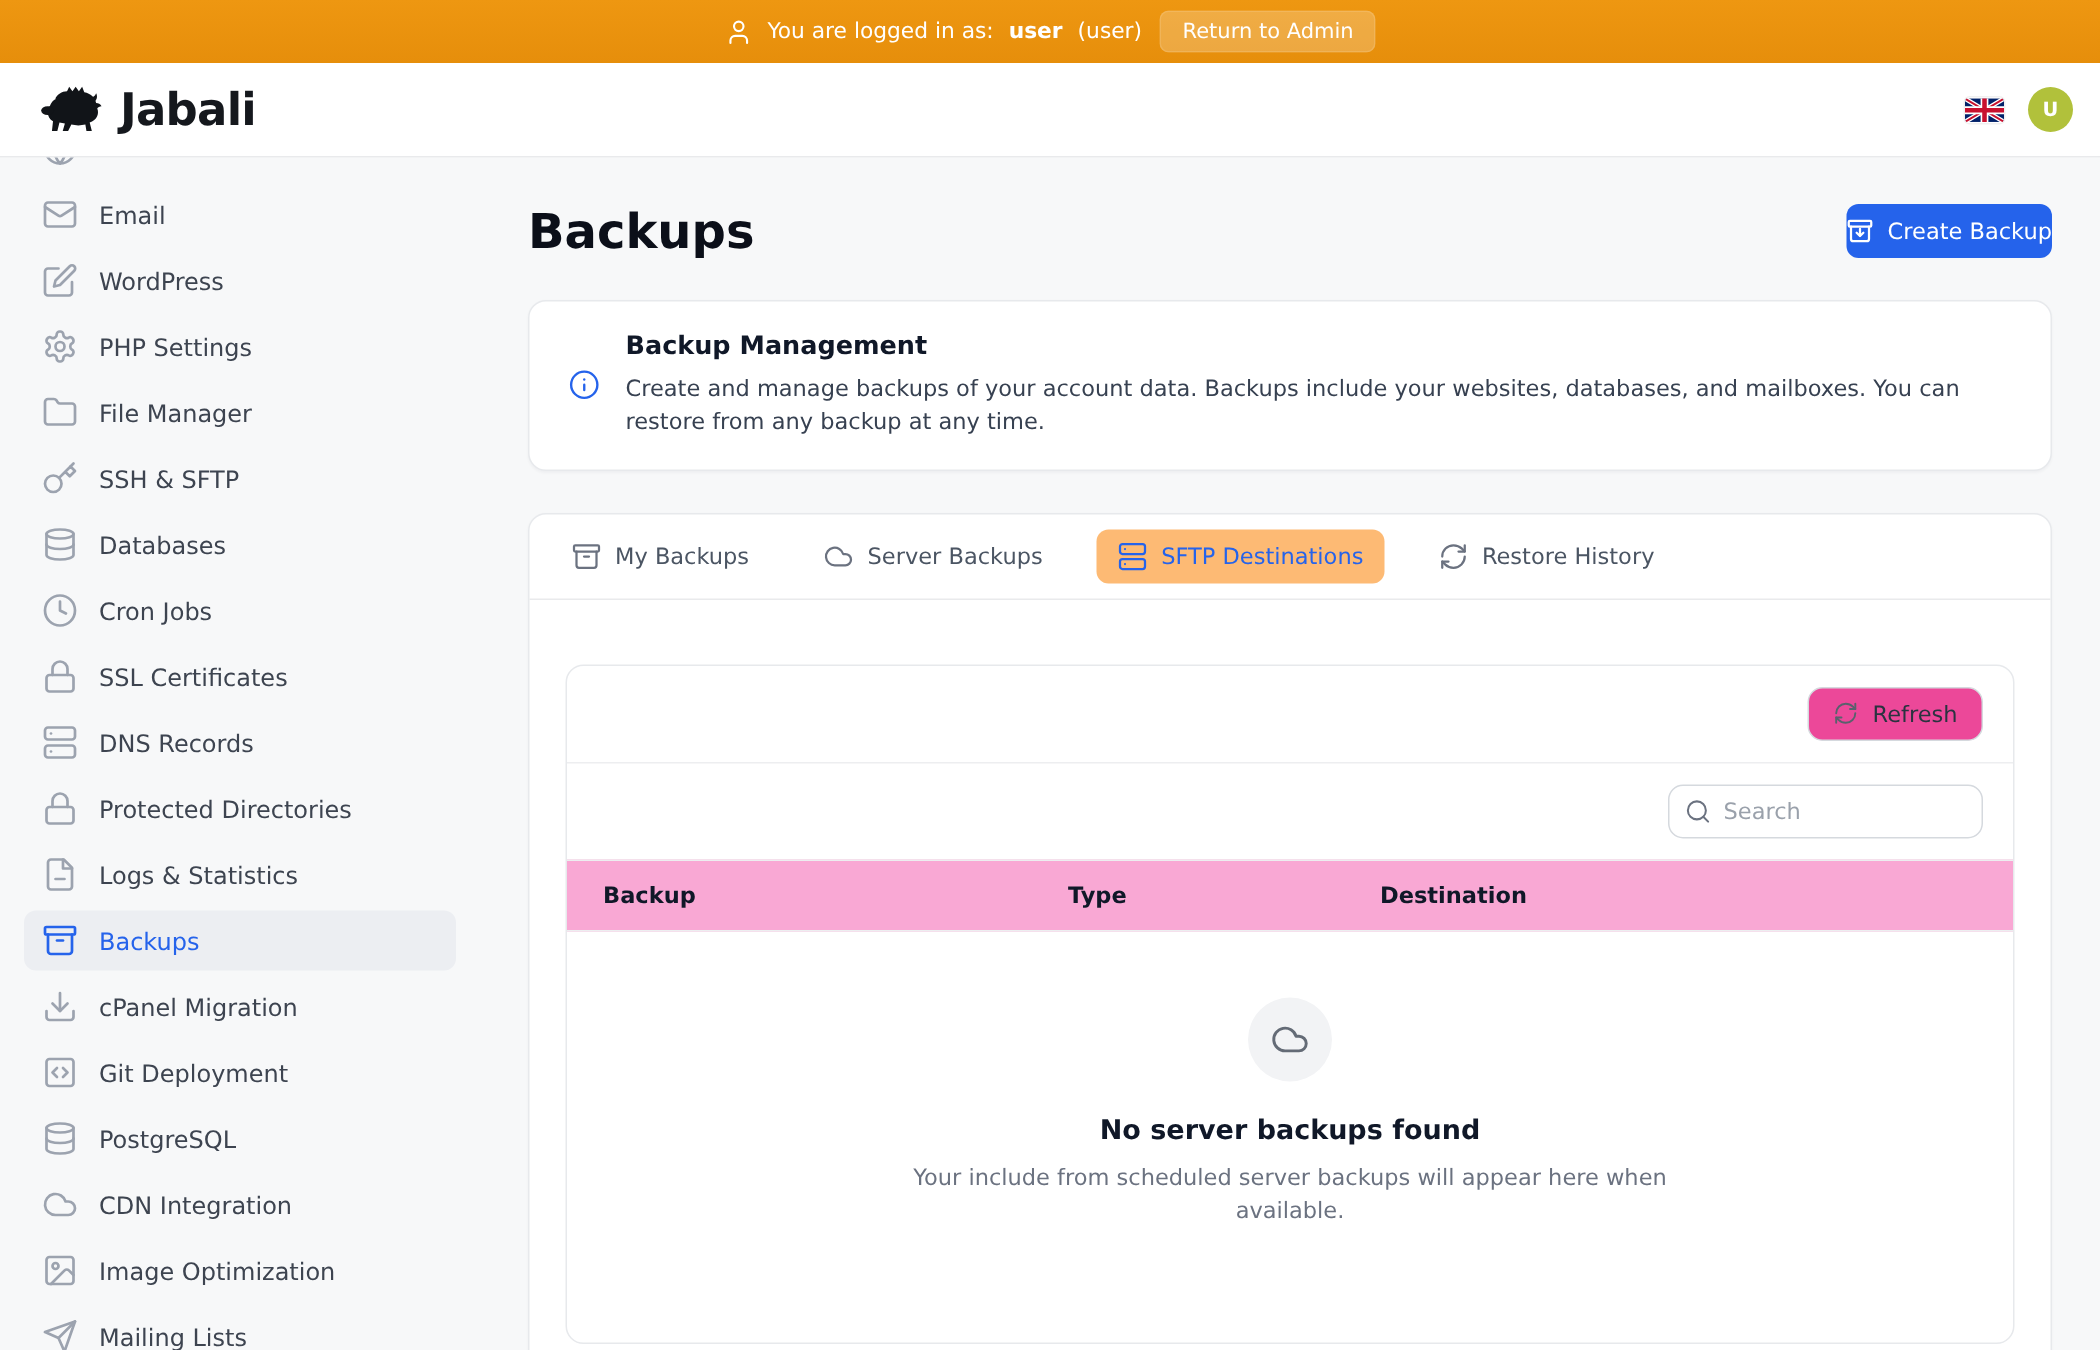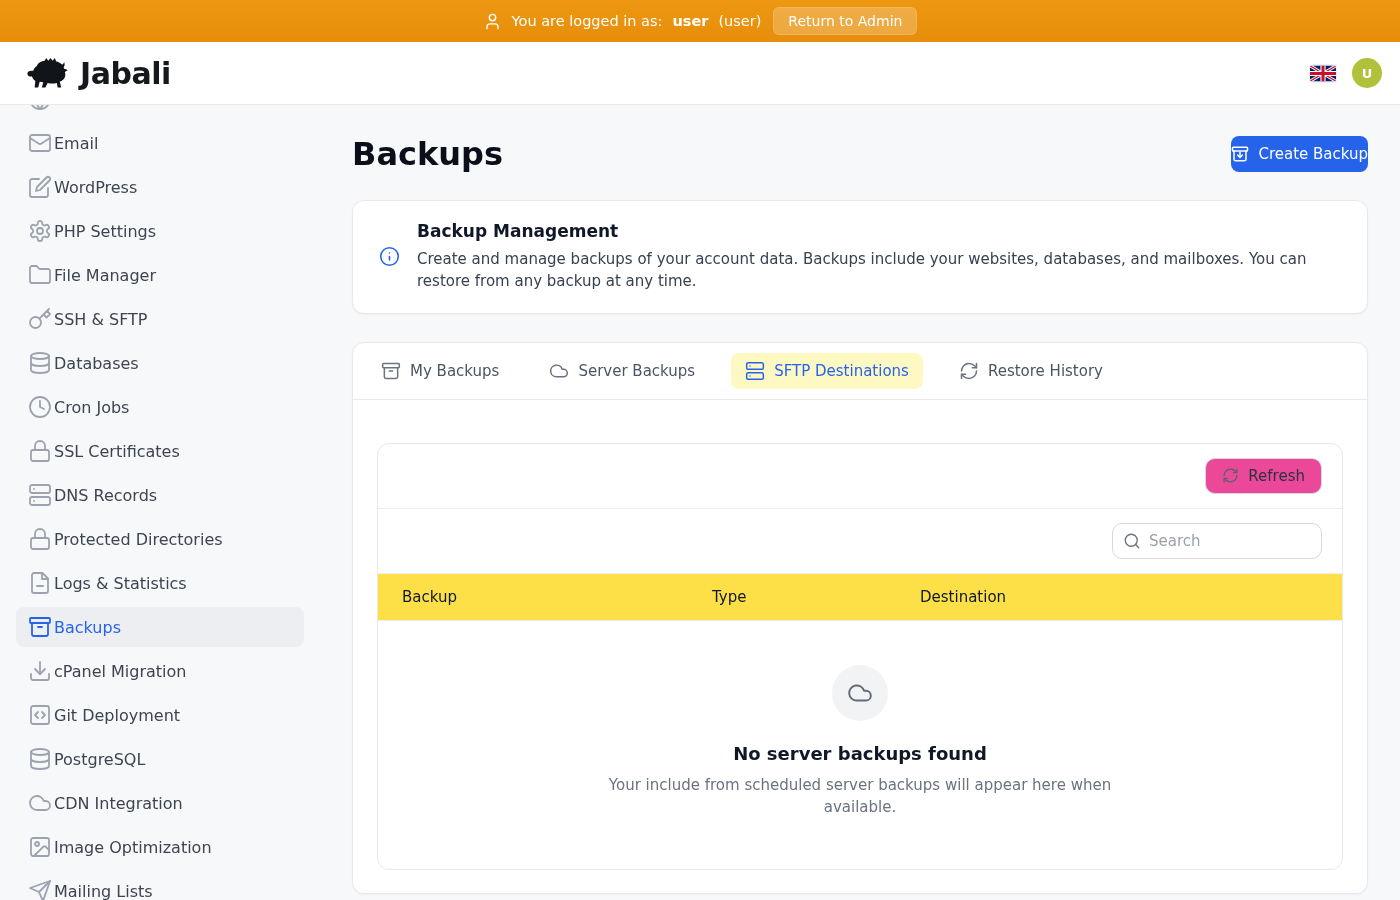--- a/index.html
+++ b/index.html
@@ -39,21 +39,21 @@
   .avatar {
     width:30px; height:30px; border-radius:50%; background:#B1C13B; color:#fff;
     display:flex; align-items:center; justify-content:center;
     font-size:13px; font-weight:700; cursor:pointer;
   }
 
   
   .layout { display:flex; height:795px; }
   .sidebar { width:320px; flex:none; padding:0 16px; overflow:hidden; }
   .side-item {
-    display:flex; align-items:center; gap:2px; height:40px; padding:0 12px;
+    display:flex; align-items:center; gap:14px; height:40px; padding:0 12px;
     margin-bottom:4px; border-radius:8px; font-size:16px; color:#3D4450; cursor:pointer;
   }
   .side-item svg { color:#9CA3AF; }
   .side-item.partial { margin-top:-26px; }
   .side-item.active { background:#ECEEF2; color:#2563EB; }
   .side-item.active svg { color:#2563EB; }
 
   .main { flex:1; padding:30px 32px 0; }
 
   .page-head { display:flex; align-items:center; justify-content:space-between; }
@@ -76,21 +76,21 @@
   .panel {
     margin-top:28px; background:#fff; border:1px solid #E7E9EC; border-radius:12px;
     box-shadow:0 1px 2px rgba(16,24,40,0.04);
   }
   .tabs { display:flex; align-items:center; gap:22px; padding:10px 14px; border-bottom:1px solid #E9EAEC; }
   .tab {
     display:flex; align-items:center; gap:9px; padding:8px 14px; border-radius:8px;
     font-size:15px; color:#4B5563; cursor:pointer;
   }
   .tab svg { color:#6B7280; }
-  .tab.active { background:#fef9c3; color:#2563EB; }
+  .tab.active { background:#fdba74; color:#2563EB; }
   .tab.active svg { color:#2563EB; }
 
   .panel-body { padding:43px 24px 23px; }
   .subcard { border:1px solid #E7E9EC; border-radius:12px; overflow:hidden; background:#fff; }
   .row-toolbar { display:flex; justify-content:flex-end; padding:14px 20px; border-bottom:1px solid #EDEEF0; }
   .btn-outline {
     display:flex; align-items:center; gap:9px; background:#ec4899; border:1px solid #D5D9DE;
     border-radius:10px; padding:8px 16px; font-size:15px; color:#2A3340; cursor:pointer;
     font-family:inherit;
   }
@@ -100,26 +100,26 @@
   .search-box svg { position:absolute; left:11px; top:9px; color:#6B7280; }
   .search-box input {
     width:100%; height:36px; border:1px solid #D5D9DE; border-radius:10px;
     padding:0 12px 0 36px; font-size:15px; color:#111827; outline:none; background:#fff;
     font-family:inherit;
   }
   .search-box input::placeholder { color:#9AA1AB; }
 
   .thead {
     display:grid; grid-template-columns:310px 208px 1fr; align-items:center;
-    height:48px; padding:0 24px; background:#fde047;
+    height:48px; padding:0 24px; background:#f9a8d4;
     border-top:1px solid #EDEEF0; border-bottom:1px solid #EDEEF0;
-    font-size:15px; font-weight:400; color:#101828;
-  }
-
-  .empty { display:flex; flex-direction:column; align-items:center; padding:44px 24px 50px; }
+    font-size:15px; font-weight:700; color:#101828;
+  }
+
+  .empty { display:flex; flex-direction:column; align-items:center; padding:44px 24px 76px; }
   .empty-circle {
     width:56px; height:56px; border-radius:50%; background:#F2F3F5;
     display:flex; align-items:center; justify-content:center; color:#646B76;
   }
   .empty-title { margin-top:22px; font-size:18px; font-weight:700; color:#101828; }
   .empty-desc { margin-top:10px; font-size:15px; color:#6B7280; text-align:center; max-width:520px; line-height:1.5; }
 </style>
 </head>
 <body>
 

